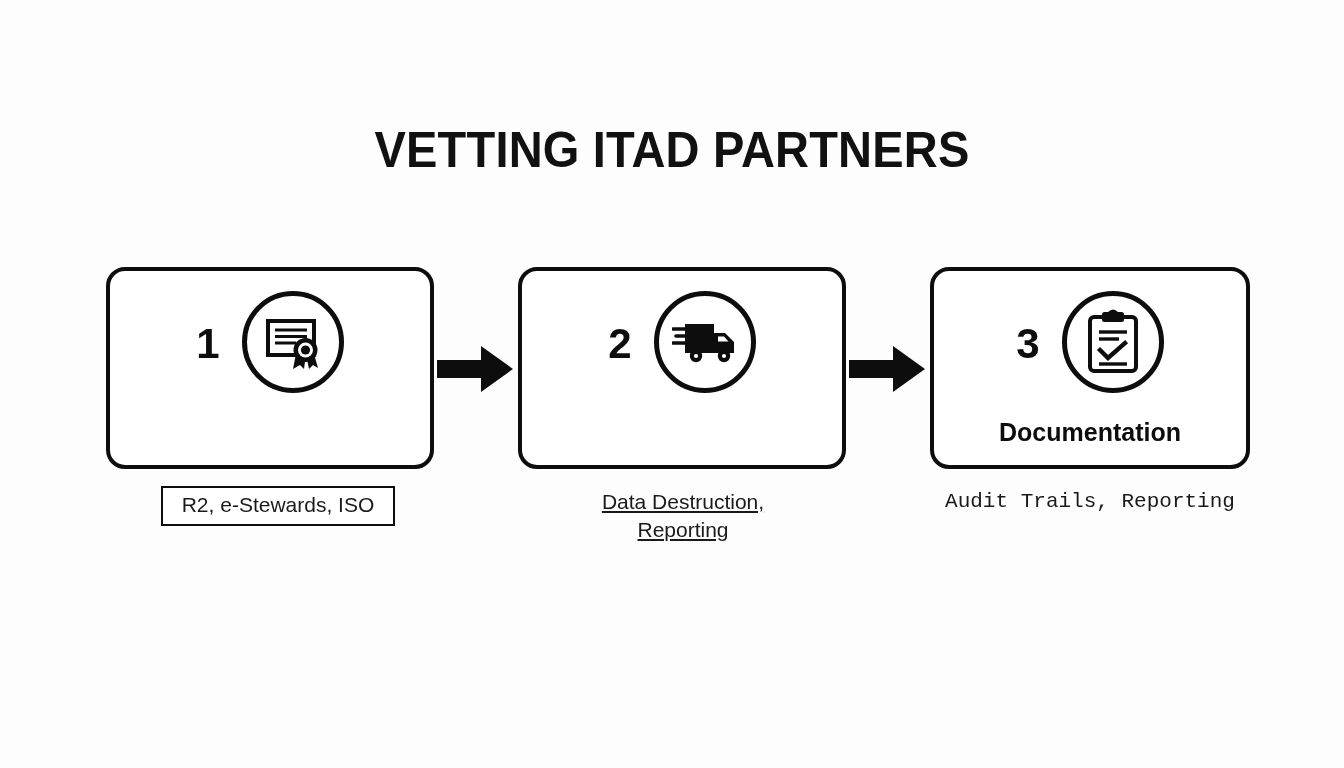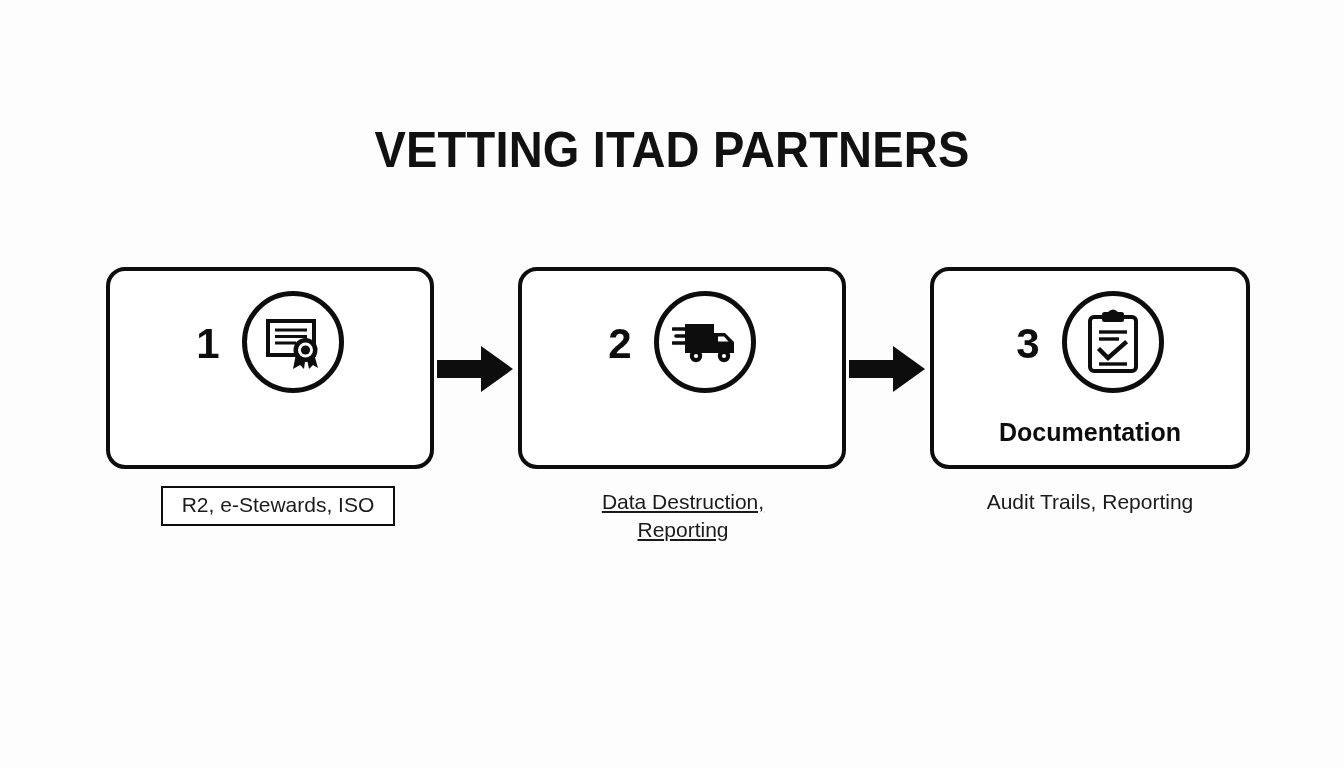--- a/index.html
+++ b/index.html
@@ -130,20 +130,21 @@
   .caption.cap2 {
     left: 540px;
     top: 488px;
     width: 286px;
     text-decoration: underline;
   }
   .caption.cap3 {
     left: 944px;
     top: 488px;
     width: 292px;
+    font-family: Liberation Mono, monospace;
   }
 </style>
 </head>
 <body>
 
 <div class="title">VETTING ITAD PARTNERS</div>
 
 <div class="flow">
 
   <div class="card c1">

